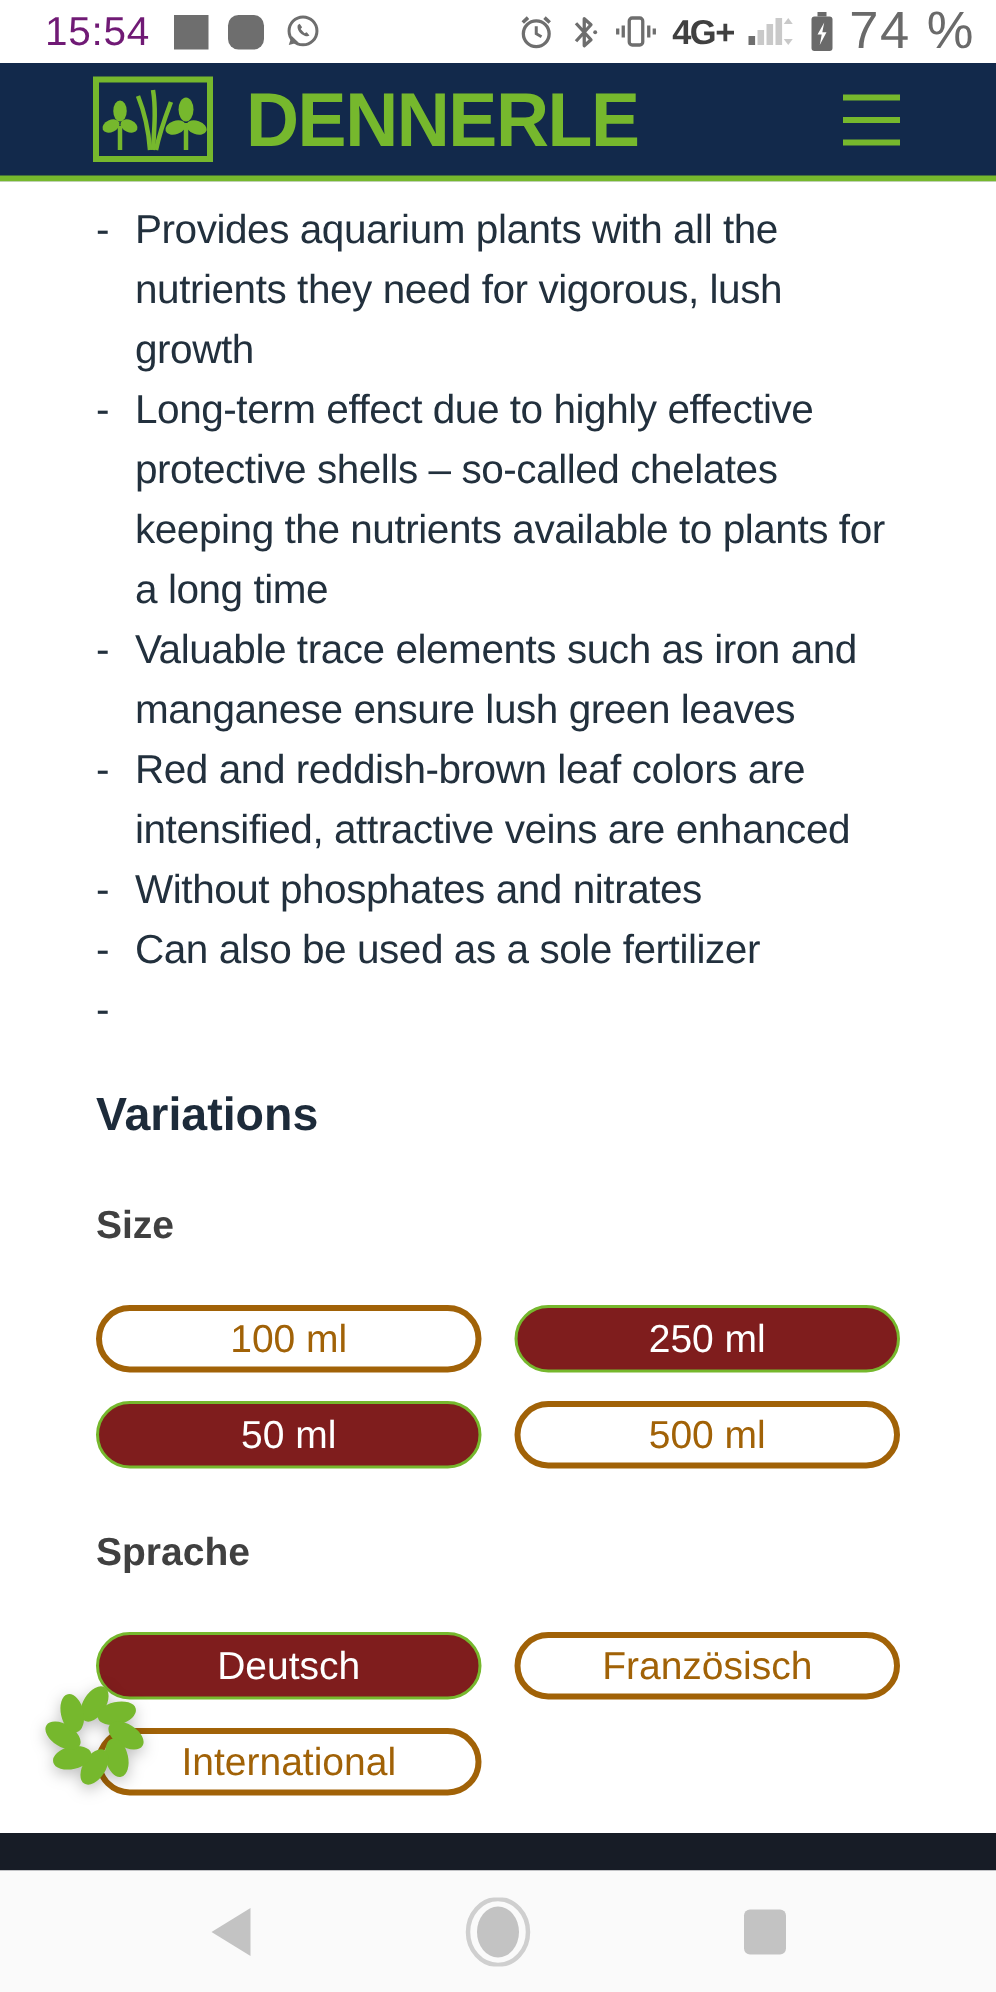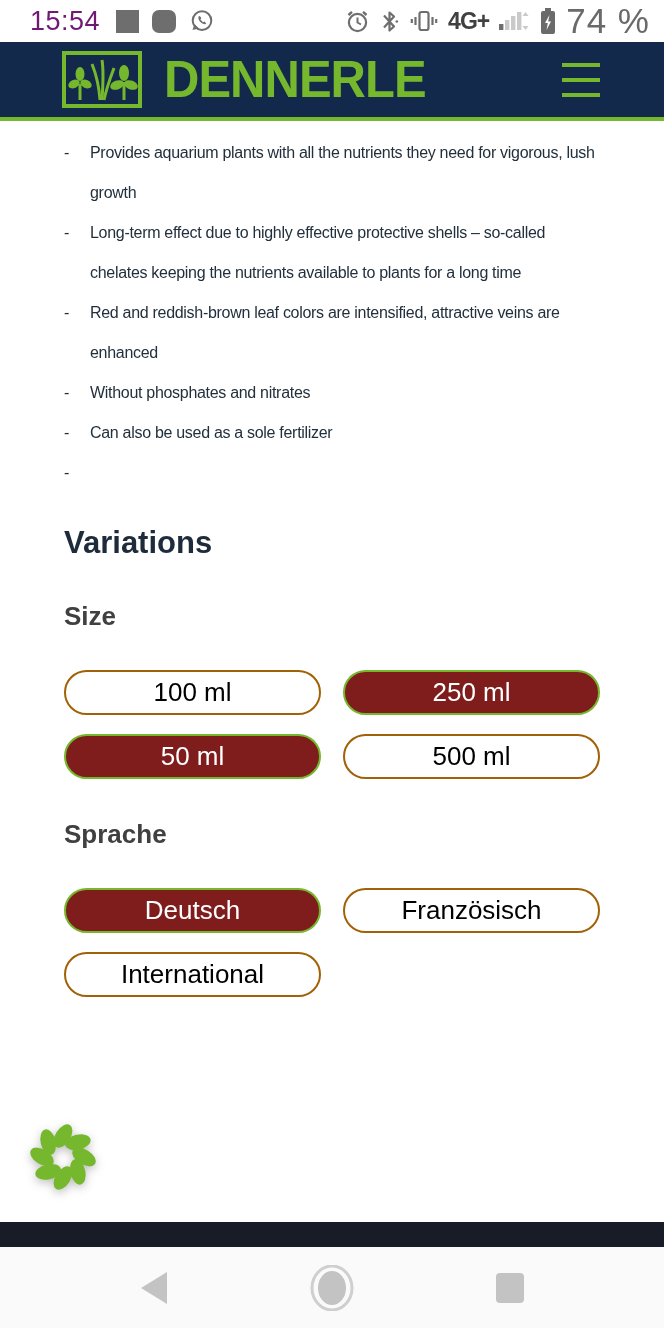--- a/index.html
+++ b/index.html
@@ -28,30 +28,30 @@
            margin-left:22px; transform:scaleX(0.96); transform-origin:left center; }
   .hamburger { position:absolute; right:64px; top:50%; transform:translateY(-50%);
                width:38px; height:34px; display:flex; flex-direction:column;
                justify-content:space-between; background:none; border:none; cursor:pointer; }
   .hamburger span { display:block; height:4px; background:#76b82d; }
 
   
   .content { flex:1; background:#fff; padding:12px 64px 0 64px; position:relative;
              color:#22303d; }
   .bullets { list-style:none; }
-  .bullet { display:flex; font-size:16px; line-height:40px; letter-spacing:-0.3px; }
+  .bullet { display:flex; font-size:27px; line-height:40px; letter-spacing:-0.3px; }
   .bullet .dash { width:26px; flex:none; }
   .bullet .dash::before { content:"-"; }
   h2.variations { font-size:31px; font-weight:bold; margin-top:32px; color:#1d2b3a;}
   h3.subhead { font-size:26px; font-weight:bold; margin-top:40px; color:#404040;}
   .opt-grid { margin-top:38px; display:grid; grid-template-columns:1fr 1fr;
               column-gap:22px; row-gap:19px; }
   .opt { height:45px; border-radius:23px; font-size:26px; font-family:"Liberation Sans",sans-serif;
          display:flex; align-items:center; justify-content:center; cursor:pointer; }
-  .opt.outline { background:#fff; border:2px solid #a16207; color:#000000; }
+  .opt.outline { background:#fff; border:4px solid #a16207; color:#a16207; }
   .opt.filled  { background:#7f1d1d; border:2px solid #76b82d; color:#ffffff; }
 
   .spinner { position:absolute; left:29px; top:1002px; width:68px; height:68px;
              filter:drop-shadow(0 3px 5px rgba(0,0,0,0.25)); }
 
   
   .darkstrip { height:25px; background:#171c26; }
   .navbar { height:81px; background:#fafafa; display:flex; align-items:center;
             justify-content:space-between; padding:0 130px; }
   .navbtn { background:none; border:none; cursor:pointer; display:flex;
@@ -140,20 +140,24 @@
       <li class="bullet">
           <span class="dash"></span>
           <span>Provides aquarium plants with all the nutrients they need for vigorous, lush growth</span>
         </li>
       <li class="bullet">
           <span class="dash"></span>
           <span>Long-term effect due to highly effective protective shells – so-called chelates keeping the nutrients available to plants for a long time</span>
         </li>
       <li class="bullet">
           <span class="dash"></span>
+          <span>Valuable trace elements such as iron and manganese ensure lush green leaves</span>
+        </li>
+      <li class="bullet">
+          <span class="dash"></span>
           <span>Red and reddish-brown leaf colors are intensified, attractive veins are enhanced</span>
         </li>
       <li class="bullet">
           <span class="dash"></span>
           <span>Without phosphates and nitrates</span>
         </li>
       <li class="bullet">
           <span class="dash"></span>
           <span>Can also be used as a sole fertilizer</span>
         </li>

